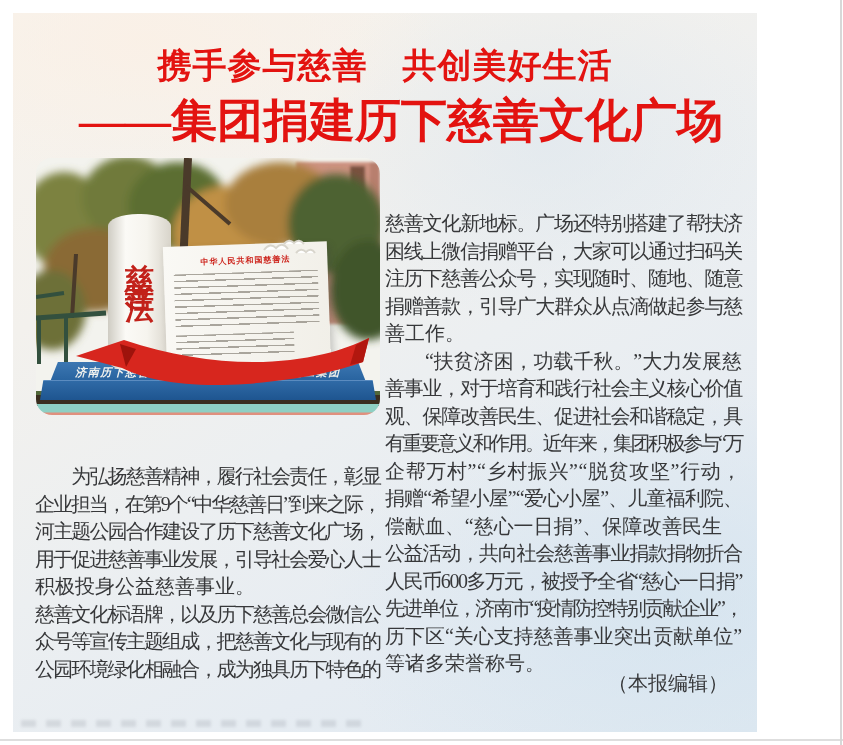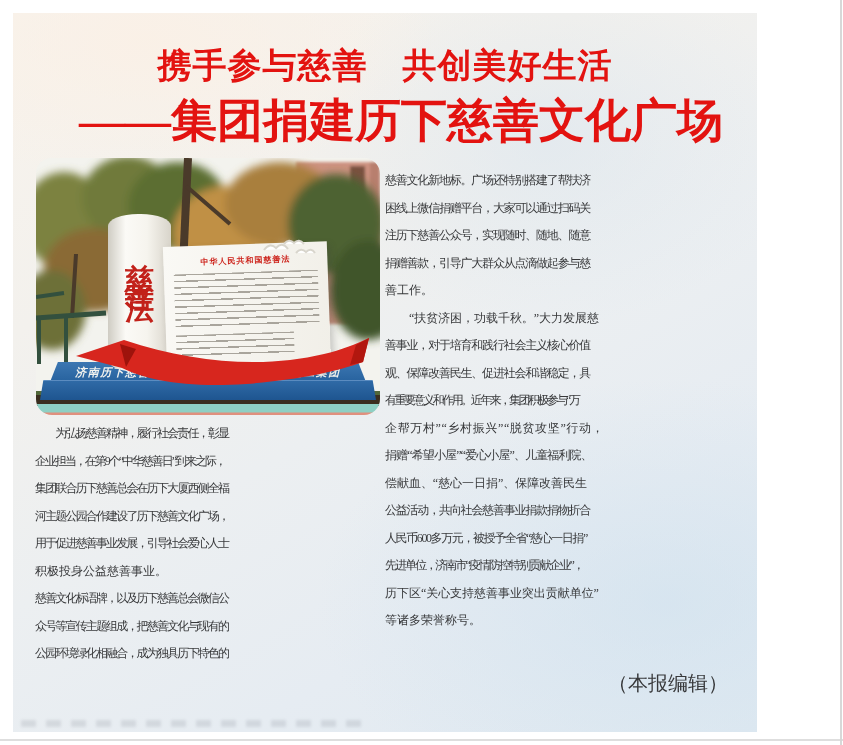--- a/index.html
+++ b/index.html
@@ -59,21 +59,21 @@
     clip-path:polygon(1% 0,99% 0,100% 100%,0 100%);
     border-top:1px solid #5b8cc0;
   }
   .base-text{color:#f2f3ef;font-size:11px;font-style:italic;font-weight:bold;letter-spacing:1.5px;white-space:nowrap;}
   .base-text.left{margin-right:2px;}
   .base-text.right{margin-left:44px;}
   .qr{width:10px;height:10px;background:
       linear-gradient(90deg,#e8e9e4 0 3px,#4a6f99 3px 5px,#e8e9e4 5px 7px,#4a6f99 7px 10px),
       #dfe2dc;border:1px solid #cfd2cc;}
   
-  .textcol{position:absolute;color:var(--body-ink,#37383a);font-size:12px;}
+  .textcol{position:absolute;color:var(--body-ink,#37383a);font-size:20px;margin-top:43px;}
   .textcol .tline{height:27.5px;line-height:27.5px;white-space:nowrap;overflow:visible;}
   .left-col{left:22px;top:407px;width:345px;height:278px;}
   .right-col{left:372px;top:154px;width:357px;height:497px;}
   .byline{
     position:absolute;left:372px;top:657px;width:357px;box-sizing:border-box;
     padding-right:14px;text-align:right;color:var(--body-ink,#37383a);font-size:20px;
   }
   
   .ghost{
     position:absolute;left:8px;top:707px;width:348px;height:7px;opacity:.45;filter:blur(1.4px);
@@ -172,21 +172,20 @@
       <path d="M40,198 L88,182 C160,206 230,210 288,196 C305,192 320,186 333,180
                L327,204 C300,214 260,222 210,226 C150,230 110,222 86,210 Z" fill="#d7261e"></path>
       <path d="M84,186 L100,191 L90,209 Z" fill="#9e130c"></path>
       <path d="M320,187 L333,180 L327,204 L314,207 Z" fill="#b2170f"></path>
     </svg>
   </figure>
 
   <div class="textcol left-col">
       <div class="tline" style="letter-spacing: -1.84px;"><span>　　为弘扬慈善精神，履行社会责任，彰显</span></div>
       <div class="tline" style="letter-spacing: -2.04px;"><span>企业担当，在第9个“中华慈善日”到来之际，</span></div>
-      <div class="tline" style="letter-spacing: -1.84px;"><span>集团联合历下慈善总会在历下大厦西侧全福</span></div>
       <div class="tline" style="letter-spacing: -1.84px;"><span>河主题公园合作建设了历下慈善文化广场，</span></div>
       <div class="tline" style="letter-spacing: -1.84px;"><span>用于促进慈善事业发展，引导社会爱心人士</span></div>
       <div class="tline"><span>积极投身公益慈善事业。</span></div>
       <div class="tline" style="letter-spacing: -1.84px;"><span>慈善文化标语牌，以及历下慈善总会微信公</span></div>
       <div class="tline" style="letter-spacing: -1.84px;"><span>众号等宣传主题组成，把慈善文化与现有的</span></div>
       <div class="tline" style="letter-spacing: -1.84px;"><span>公园环境绿化相融合，成为独具历下特色的</span></div>
     </div>
   <div class="textcol right-col">
       <div class="tline" style="letter-spacing: -1.21px;"><span>慈善文化新地标。广场还特别搭建了帮扶济</span></div>
       <div class="tline" style="letter-spacing: -1.21px;"><span>困线上微信捐赠平台，大家可以通过扫码关</span></div>

